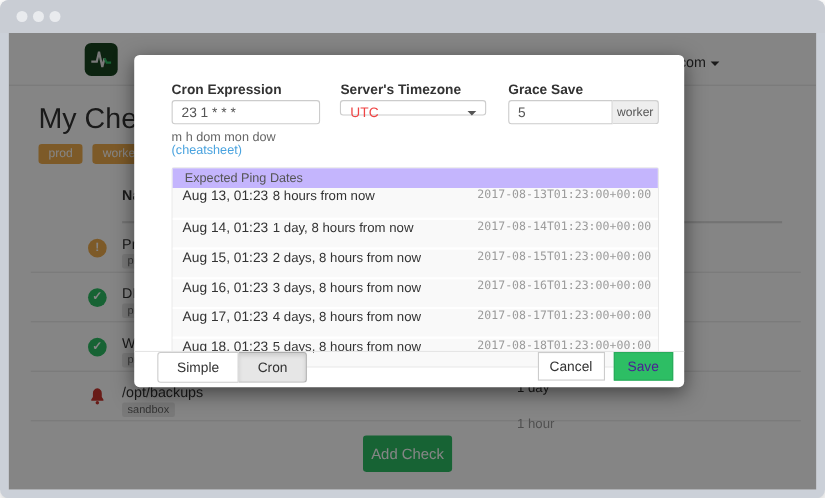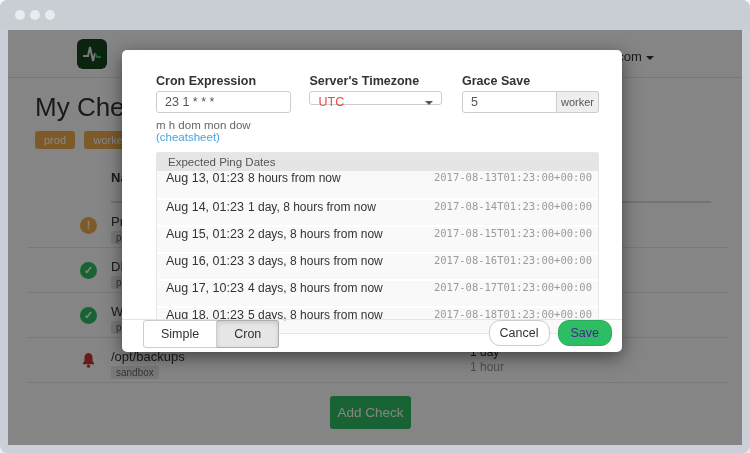--- a/index.html
+++ b/index.html
@@ -31,21 +31,21 @@
   .st-up { background:#2dbe64; }
   .st-grace { background:#f0ad4e; }
   .bell { position:absolute; left:52px; top:14px; }
   .chk-name { position:absolute; left:83px; top:11px; font-size:13px; color:#333; white-space:nowrap; }
   .chk-tag { position:absolute; left:83px; top:28px; background:#e8e8e8; color:#666;
              font-size:10px; padding:1px 5px; border-radius:2px; }
   .chk-url { position:absolute; left:157px; top:1px; font-family:"DejaVu Sans Mono", monospace;
              font-size:11px; color:#333; white-space:nowrap; }
   .chk-url .pre { color:#999; }
   .chk-period { position:absolute; left:442px; top:7px; font-size:12px; color:#333; line-height:15px; }
-  .chk-period .grace-t { color:#999; }
+  .chk-period .grace-t { color:#999;margin-top:18px; }
   .chk-lastping { position:absolute; left:502px; top:13px; font-size:12.5px; color:#333; white-space:nowrap; }
   .add-check { position:absolute; left:322px; top:366px; width:81px; height:33px; background:#2dbe64;
                color:#fff; font-size:13.5px; border:none; border-radius:3px; font-family:inherit; }
   
   .overlay { position:absolute; left:8px; top:30px; width:734px; height:415px;
              background:rgba(0,0,0,0.48); z-index:10; }
   .modal { position:absolute; left:122px; top:50px; width:500px; height:302px; background:#fff;
            border-radius:5px; box-shadow:0 5px 18px rgba(0,0,0,.5); z-index:20; font-size:13px; }
   .m-body { padding:24px 23px 0 23px;margin-left:11px; }
   .fields { display:flex; }
@@ -60,29 +60,29 @@
              background:#fff; color:#ef4444; font-size:12.5px; line-height:20px; padding:0 8px; cursor:pointer; }
   .fselect .caret { position:absolute; right:8px; top:9px; border-top-color:#555; }
   .igroup { display:flex; margin-top:4px; }
   .igroup input { width:95px; height:22px; border:1px solid #ccc; border-radius:3px 0 0 3px;
                   padding:0 8px; font-size:12.5px; color:#555; font-family:inherit; }
   .iaddon { width:42px; height:22px; background:#eee; border:1px solid #ccc; border-left:none;
             border-radius:0 3px 3px 0; font-size:11px; color:#555; text-align:center; line-height:20px; }
   .helper { margin-top:6px; font-size:11.5px; color:#666; }
   .helper a { color:#4aa3df; text-decoration:none; }
   .panel { margin-top:9px; border:1px solid #e7e7e7; border-radius:2px; }
-  .panel-head { height:18px; background:#e5e5e5; font-size:11.5px; color:#555;
+  .panel-head { height:18px; background:#c4b5fd; font-size:11.5px; color:#555;
                 line-height:18px; padding:0 11px; }
   .prow { display:flex; height:27px; background:#f9f9f9; border-top:2px solid #fff; }
   .pdate { width:82px; margin-left:9px; font-size:12.5px; color:#333; }
   .pdesc { flex:1; font-size:12px; color:#333; }
   .piso { font-family:"DejaVu Sans Mono", monospace; font-size:10.5px; color:#9b9b9b; margin-right:6px; }
   .m-footer { position:absolute; left:0; bottom:0; width:100%; height:33px; border-top:1px solid #e5e5e5;
               display:flex; padding:0 10px 0 21px; }
-  .btn { font-family:inherit; font-size:12.5px; border-radius:11px; cursor:pointer; }
+  .btn { font-family:inherit; font-size:12.5px; border-radius:0; cursor:pointer; }
   .seg { height:28px; padding:0 17px; background:#fff; border:1px solid #ccc; color:#333; }
   .seg-l { border-radius:3px 0 0 3px; }
   .seg-r { border-radius:0 3px 3px 0; border-left:none; background:#e6e6e6; border-color:#adadad;
            box-shadow:inset 0 2px 4px rgba(0,0,0,.12); }
   .spacer { flex:1; }
   .btn-cancel { height:26px; padding:0 10px; background:#fff; border:1px solid #ccc; color:#333; margin-right:8px; }
   .btn-save { height:26px; padding:0 12px; background:#2dbe64; border:1px solid #28ab5a; color:#4c1d95; }
 </style>
 </head>
 <body>
@@ -198,21 +198,21 @@
           <span class="pdate">Aug 15, 01:23</span>
           <span class="pdesc">2 days, 8 hours from now</span>
           <span class="piso">2017-08-15T01:23:00+00:00</span>
         </div>
         <div class="prow">
           <span class="pdate">Aug 16, 01:23</span>
           <span class="pdesc">3 days, 8 hours from now</span>
           <span class="piso">2017-08-16T01:23:00+00:00</span>
         </div>
         <div class="prow">
-          <span class="pdate">Aug 17, 10:23</span>
+          <span class="pdate">Aug 17, 01:23</span>
           <span class="pdesc">4 days, 8 hours from now</span>
           <span class="piso">2017-08-17T01:23:00+00:00</span>
         </div>
         <div class="prow">
           <span class="pdate">Aug 18, 01:23</span>
           <span class="pdesc">5 days, 8 hours from now</span>
           <span class="piso">2017-08-18T01:23:00+00:00</span>
         </div>
       </div>
     </div>

